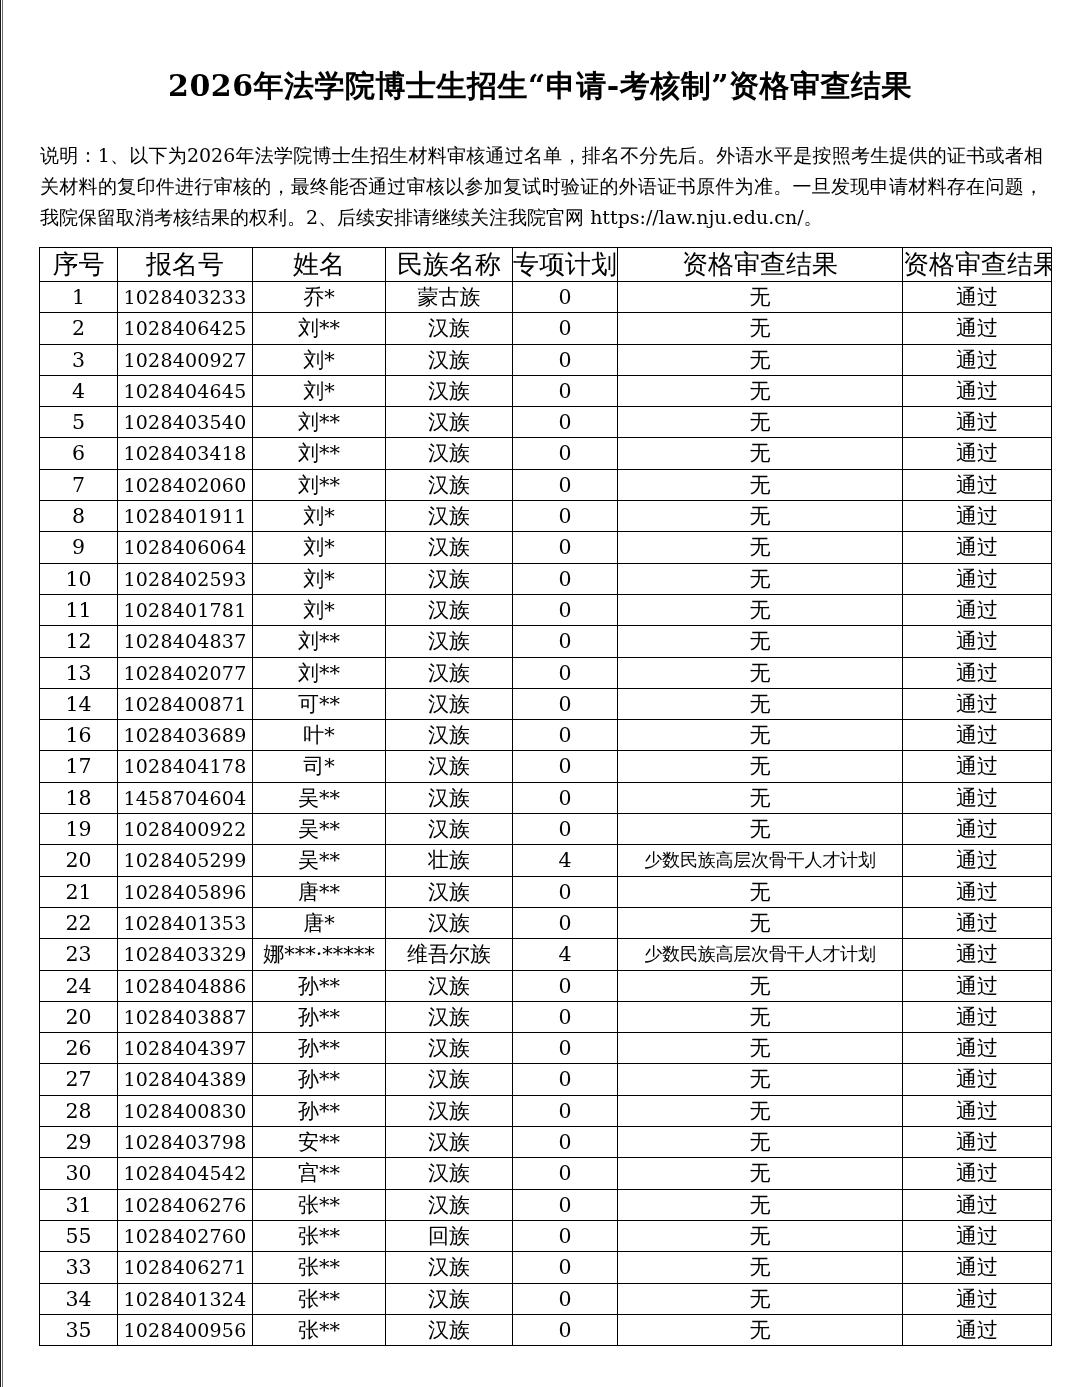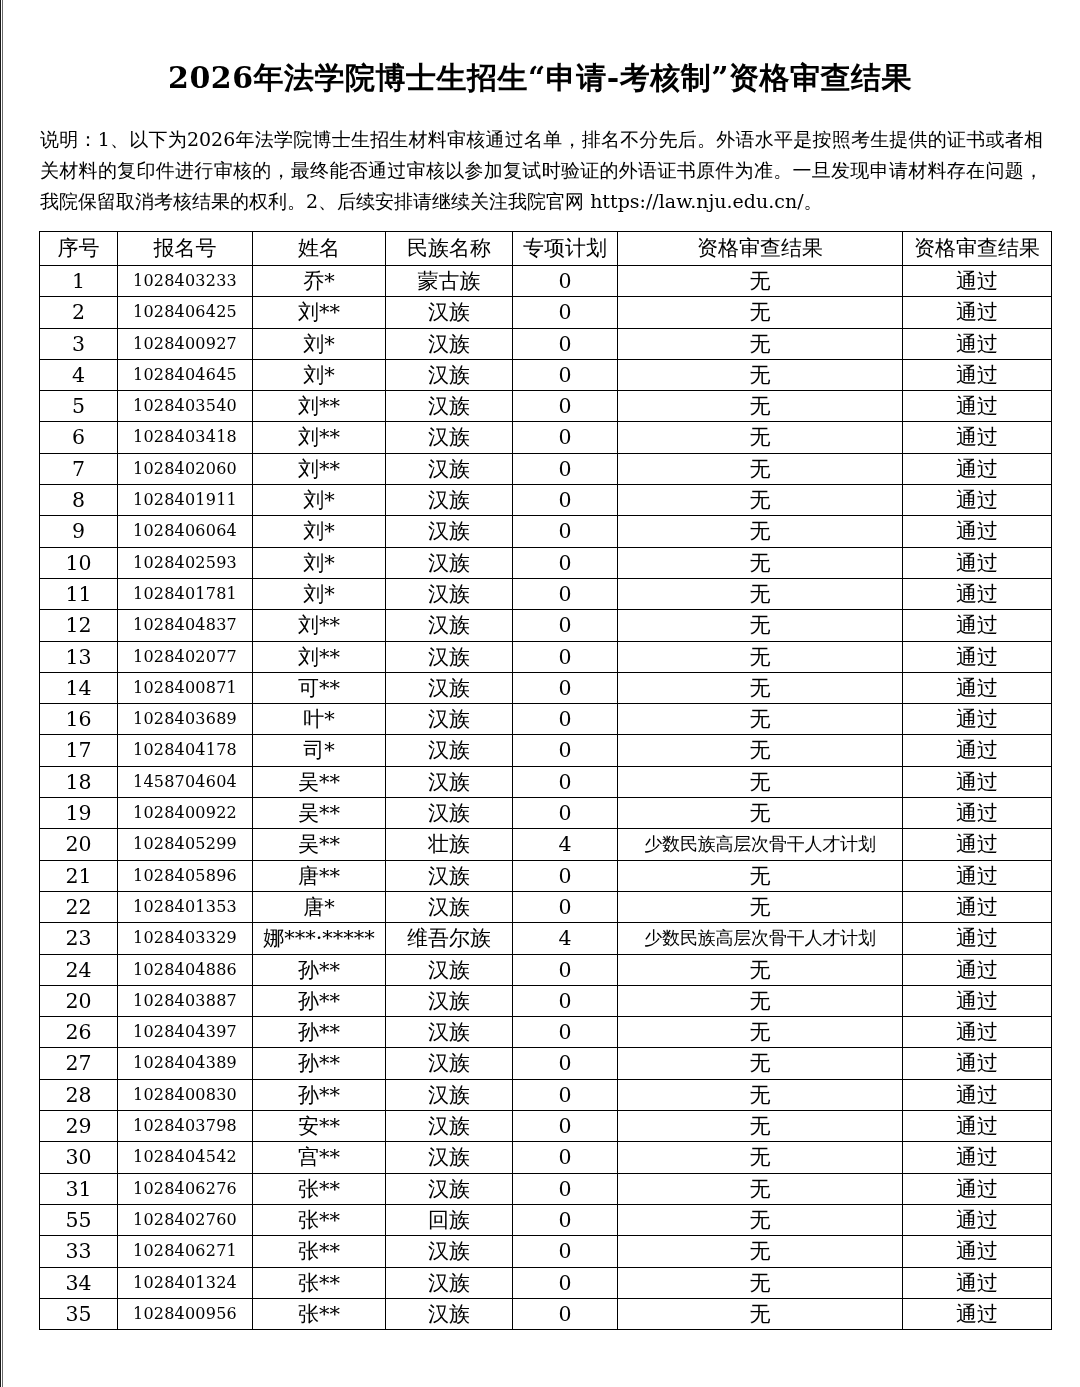--- a/index.html
+++ b/index.html
@@ -30,21 +30,21 @@
     width: 1080px;
     height: 1387px;
     box-sizing: border-box;
     padding: 0 35px;
   }
   .doc-title {
     text-align: center;
     font-size: 30px;
     font-weight: bold;
     letter-spacing: 0.5px;
-    margin: 0;
+    margin: 8px;
     padding-top: 58px;
     line-height: 40px;
     font-family: "DejaVu Serif", "Liberation Serif", serif;
   }
   .doc-desc {
     margin: 0;
     padding-top: 26px;
     font-size: 19px;
     line-height: 31px;
     text-align: justify;
@@ -81,24 +81,24 @@
     padding: 0;
     height: 30.3px;
     line-height: 30.3px;
     overflow: hidden;
     white-space: nowrap;
   }
   table.result-table th {
     height: 33px;
     line-height: 33px;
     font-weight: normal;
-    font-size: 21px;
+    font-size: 26px;
   }
   table.result-table td.cell-regno {
-    font-size: 16px;
+    font-size: 19px;
     letter-spacing: 0.2px;
   }
   table.result-table td.cell-idx {
     font-size: 20.5px;
   }
   table.result-table td.cell-plan {
     font-size: 20.5px;
   }
   table.result-table td.cell-planname-long {
     font-size: 18px;

